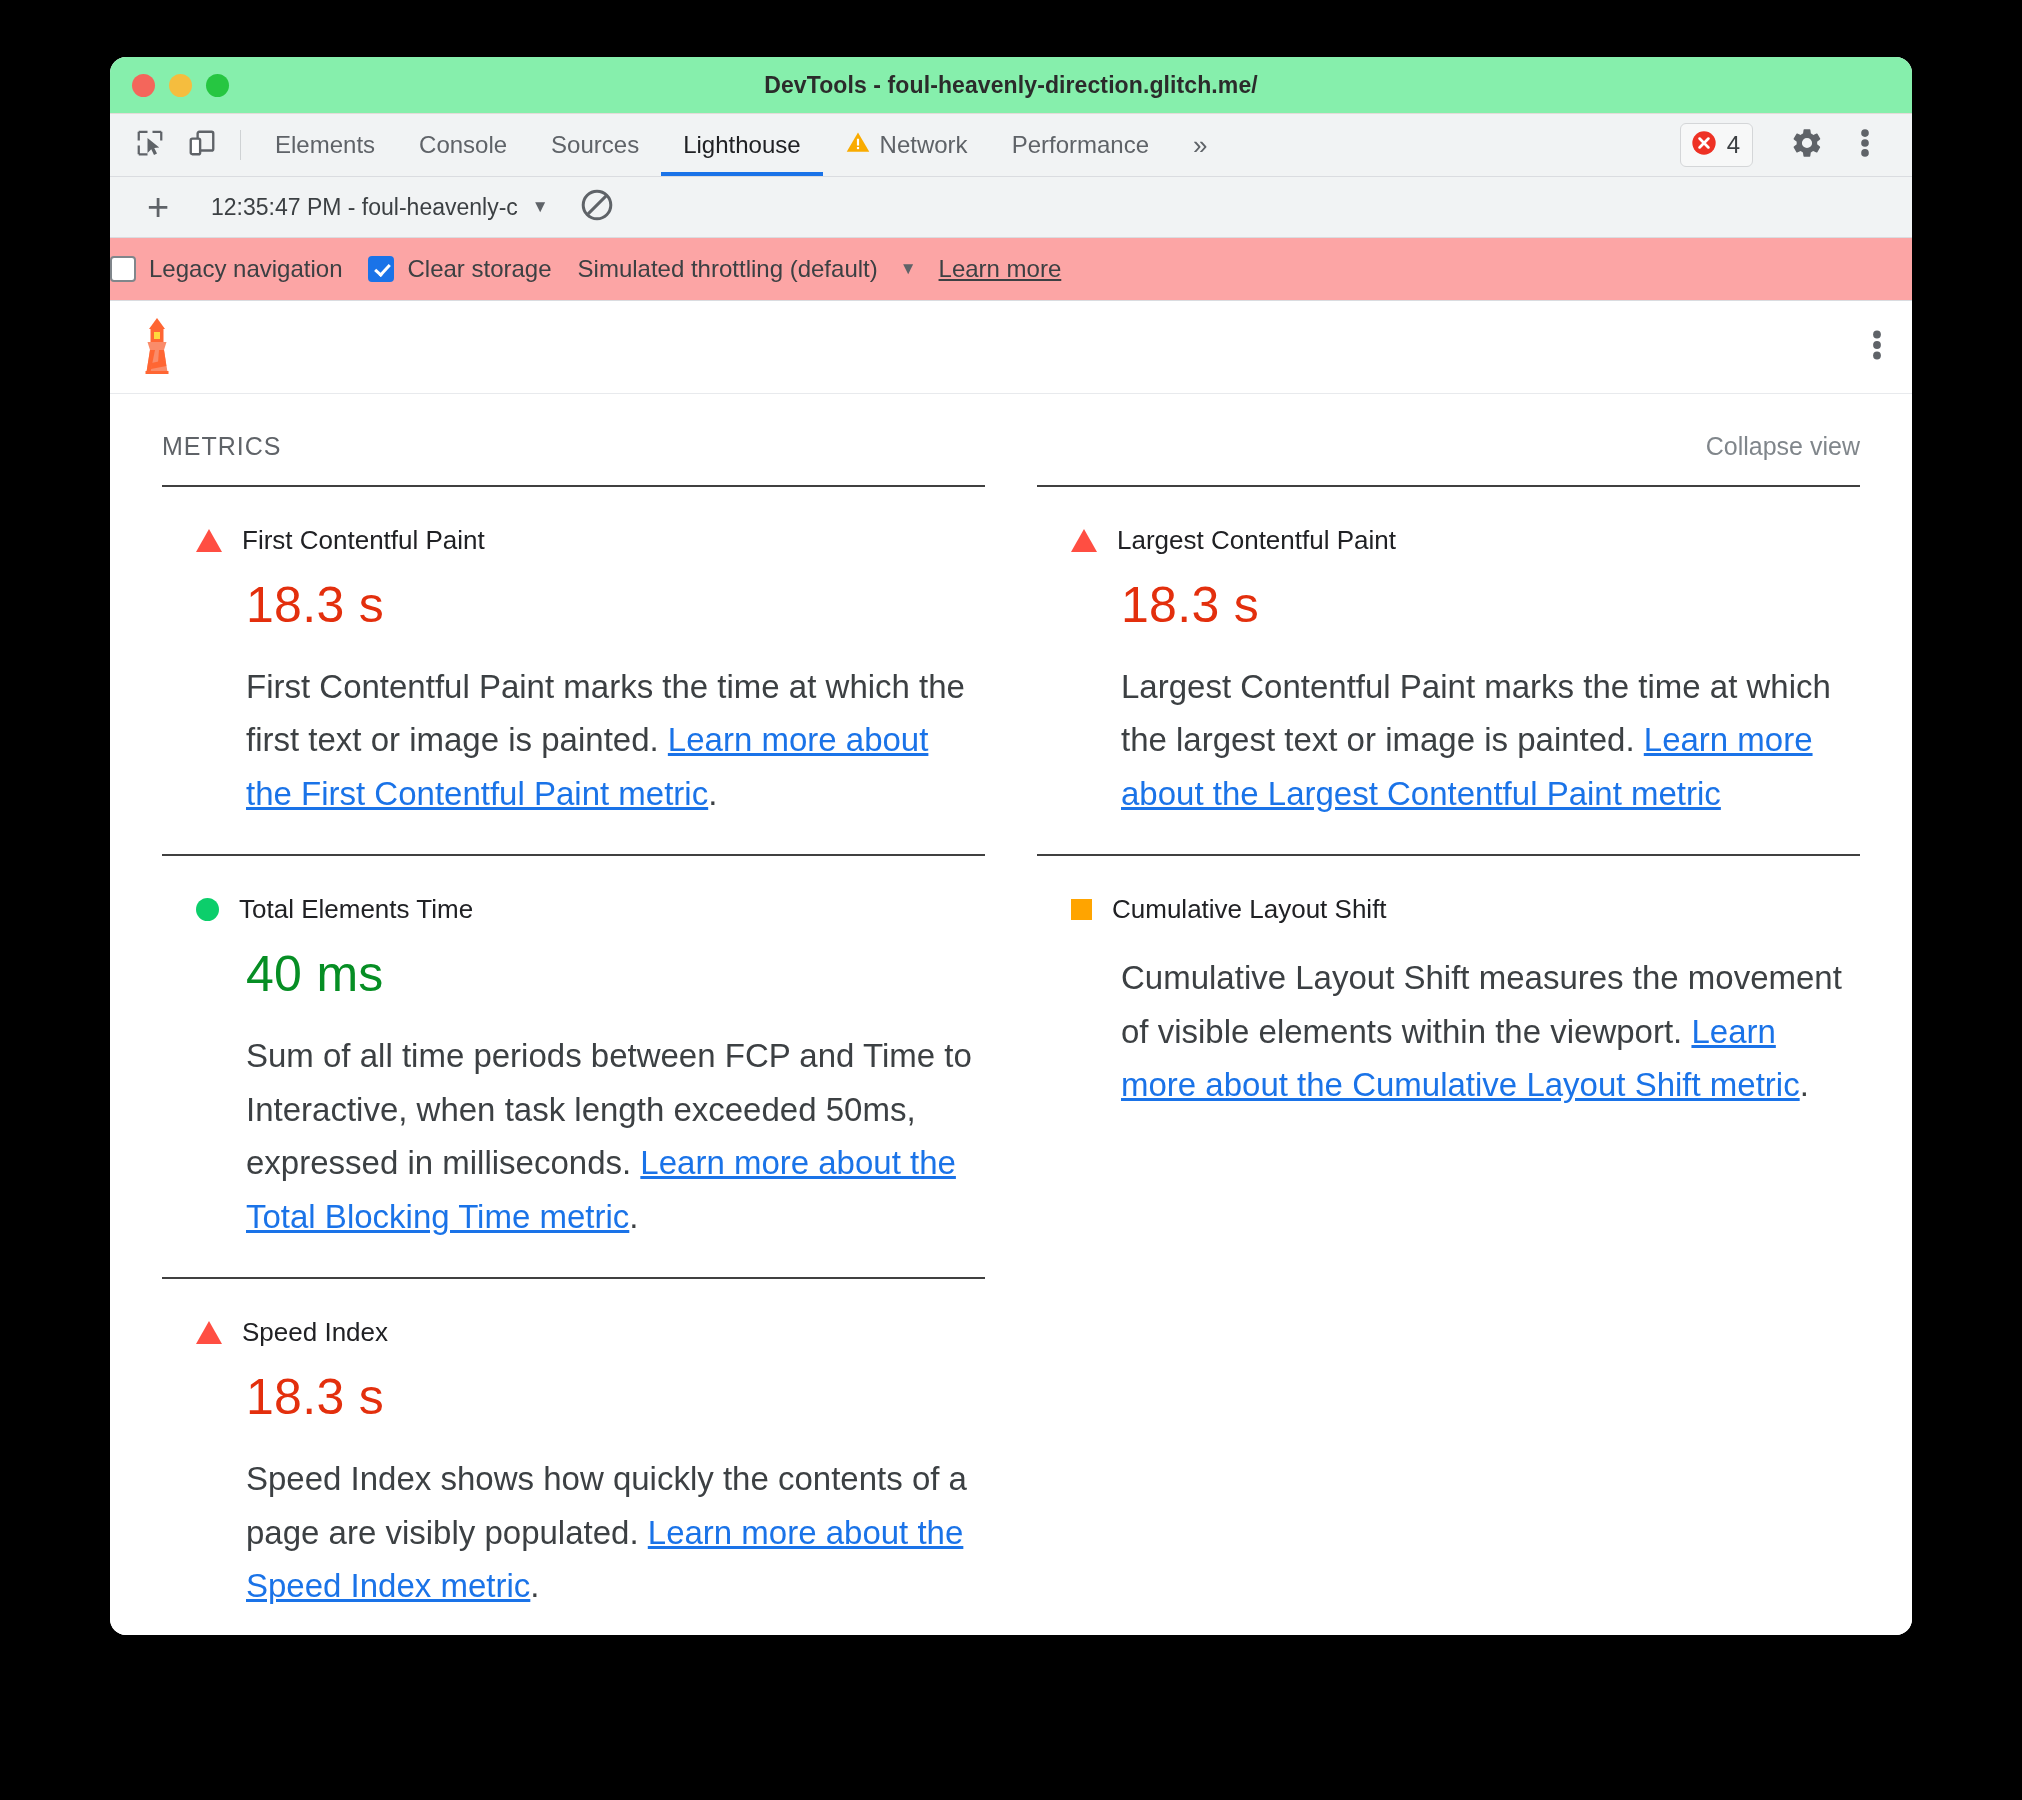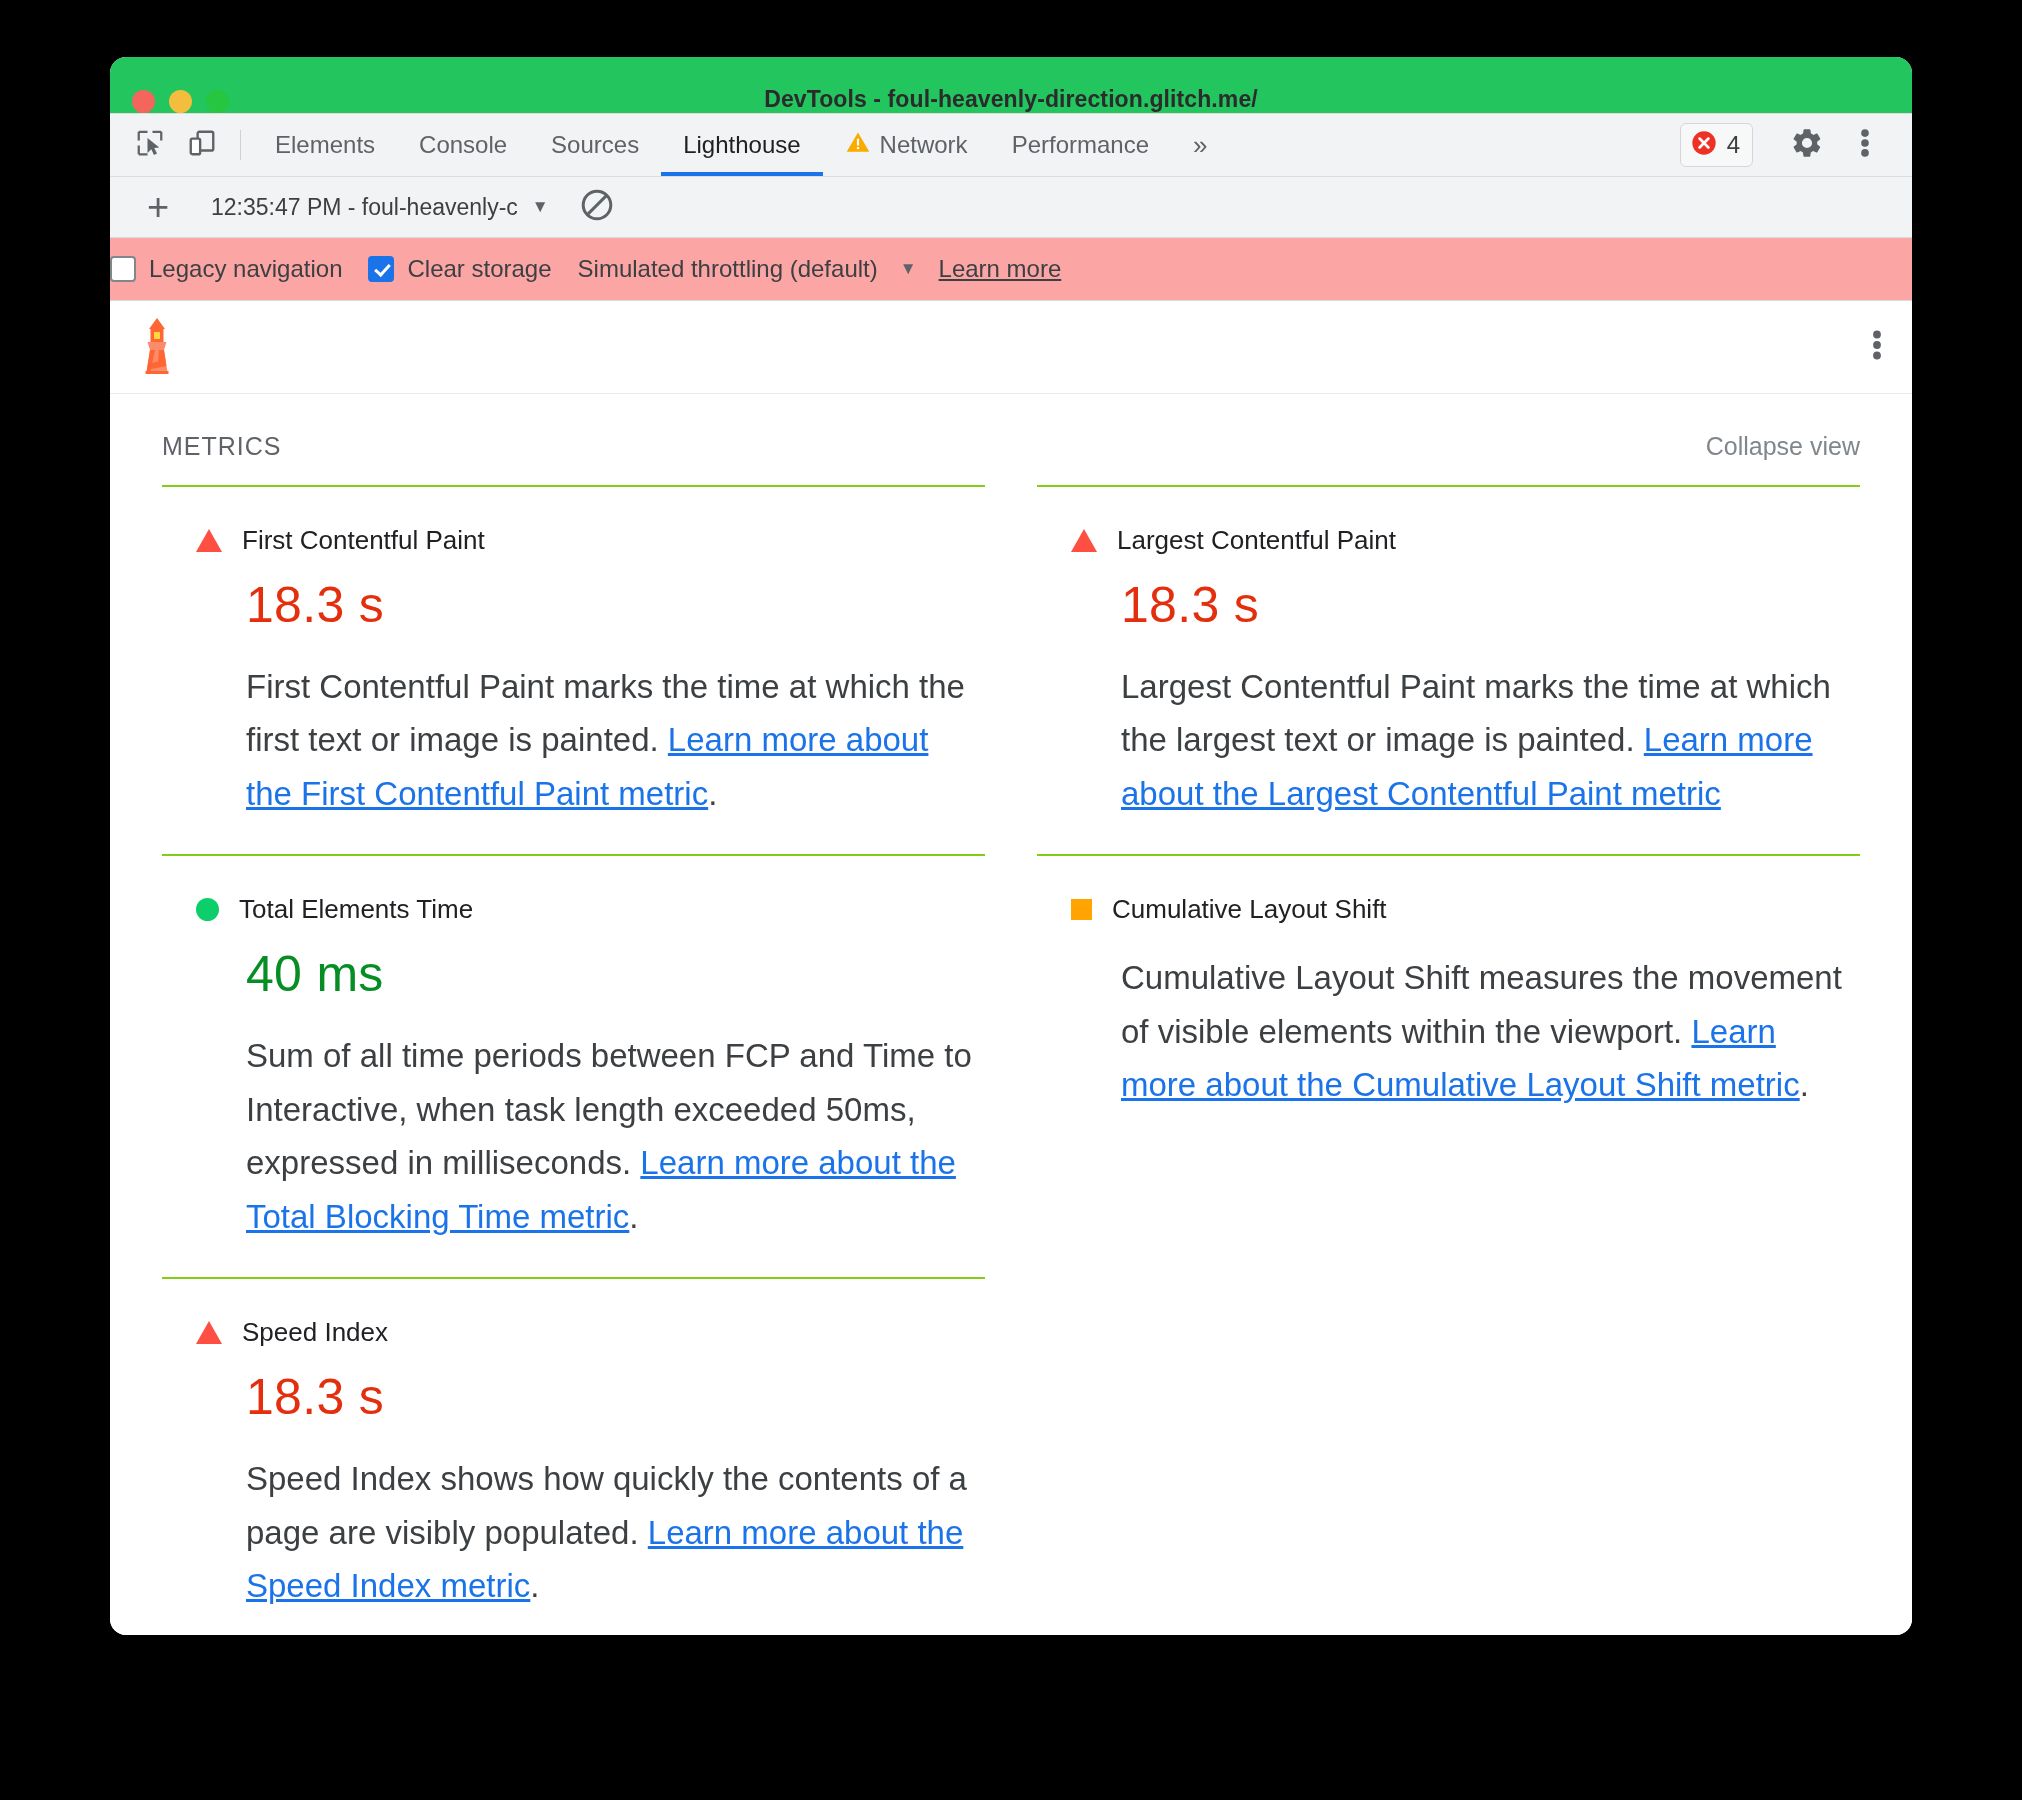--- a/index.html
+++ b/index.html
@@ -25,24 +25,24 @@
     background: #ffffff;
     border-radius: 16px;
     overflow: hidden;
     box-shadow: 0 0 0 1px rgba(0,0,0,0.06);
   }
 
   
   #titlebar {
     position: relative;
     height: 56px;
-    background: #22c55e;
+    background: #86efac;
     border-bottom: 1px solid #e4dcd9;
     display: flex;
-    align-items: flex-end;
+    align-items: center;
   }
   .traffic {
     display: flex;
     gap: 14px;
     margin-left: 22px;
   }
   .traffic span {
     width: 23px; height: 23px;
     border-radius: 50%;
     display: block;
@@ -288,21 +288,21 @@
   }
 
   #metrics-grid {
     display: grid;
     grid-template-columns: 1fr 1fr;
     column-gap: 52px;
     padding: 0 14px;
   }
   .metric {
     padding: 38px 4px 34px 4px;
-    border-top: 2px solid #84cc16;
+    border-top: 2px solid #404040;
     box-sizing: border-box;
   }
   .metric.r1 { margin-top: 24px; }
   .metric-head {
     display: flex;
     align-items: center;
     gap: 20px;
     padding-left: 30px;
   }
   .marker {

